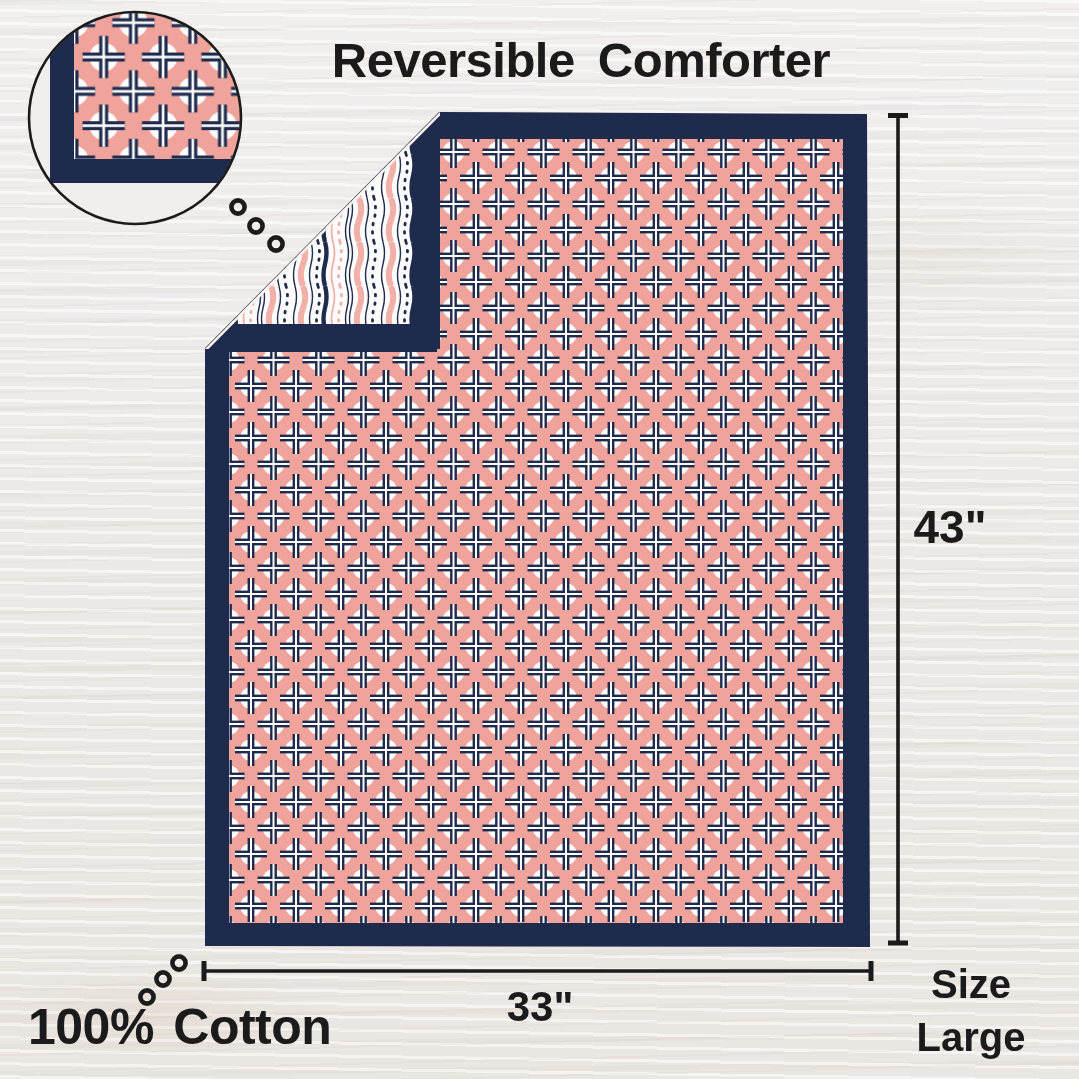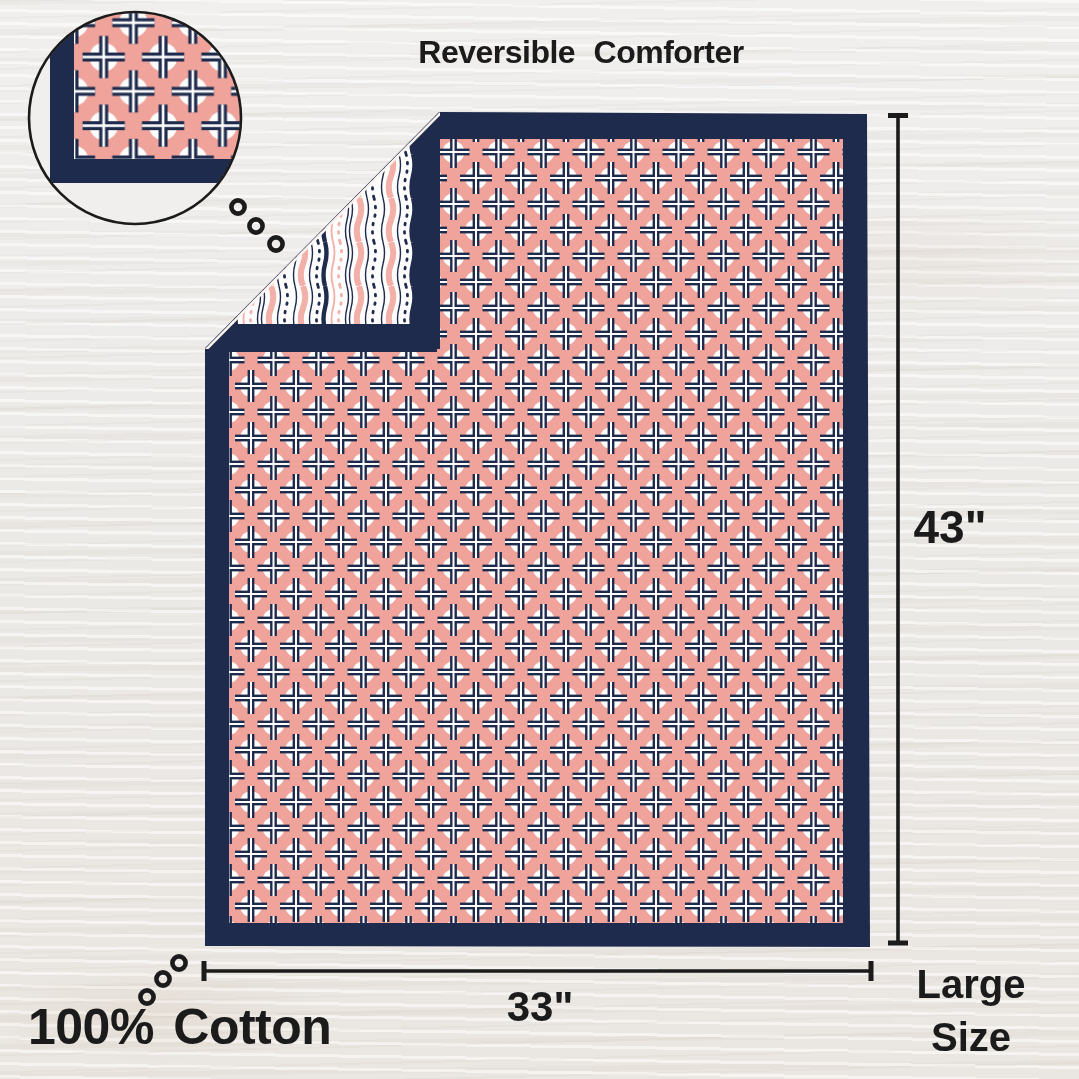--- a/index.html
+++ b/index.html
@@ -30,21 +30,21 @@
   .st-n-thin{stroke:var(--navy);stroke-width:1.4;}
   .st-n-thick{stroke:var(--navy);stroke-width:4.4;}
   .st-n-dot{stroke:var(--navy);stroke-width:2.8;stroke-dasharray:1.5 7;stroke-linecap:round;}
   .st-p-thick{stroke:var(--stripe_pink);stroke-width:6;}
   .st-p-thin{stroke:var(--stripe_pink);stroke-width:1.8;}
   .st-p-dot{stroke:var(--stripe_pink);stroke-width:2.8;stroke-dasharray:1.5 7;stroke-linecap:round;}
   .label{
     position:absolute;color:var(--ink);font-weight:bold;line-height:1;
     white-space:nowrap;
   }
-  .title{left:581px;top:36px;transform:translateX(-50%);font-size:32px;letter-spacing:-0.5px;word-spacing:10px;}
+  .title{left:581px;top:36px;transform:translateX(-50%);font-size:49px;letter-spacing:-0.5px;word-spacing:10px;}
   .h-dim-label{left:950px;top:504px;transform:translateX(-50%);font-size:46px;}
   .w-dim-label{left:540px;top:986px;transform:translateX(-50%);font-size:42px;}
   .size-label{left:971px;top:958px;transform:translateX(-50%);font-size:40px;line-height:1.32;text-align:center;}
   .material-label{left:28px;top:1002px;font-size:50px;letter-spacing:-0.5px;word-spacing:6px;}
 </style>
 </head>
 <body>
 
 <div class="stage">
 
@@ -148,17 +148,17 @@
       <circle cx="147" cy="997" r="6.6" class="ring"></circle>
       <circle cx="163" cy="979" r="6.6" class="ring"></circle>
       <circle cx="179" cy="963" r="6.6" class="ring"></circle>
     </g>
   </svg>
 
   <div class="label title">Reversible Comforter</div>
   <div class="label h-dim-label">43"</div>
   <div class="label w-dim-label">33"</div>
   <div class="label size-label">
+    <div>Size</div>
     <div>Large</div>
-    <div>Size</div>
   </div>
   <div class="label material-label">100% Cotton</div>
 </div>
 
 </body></html>

